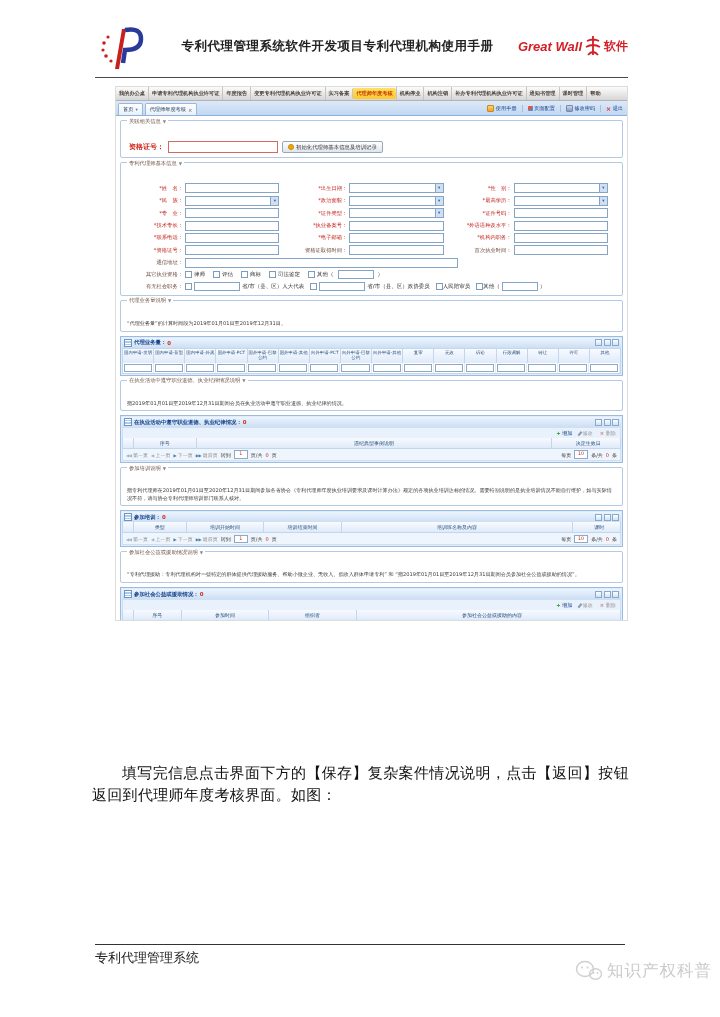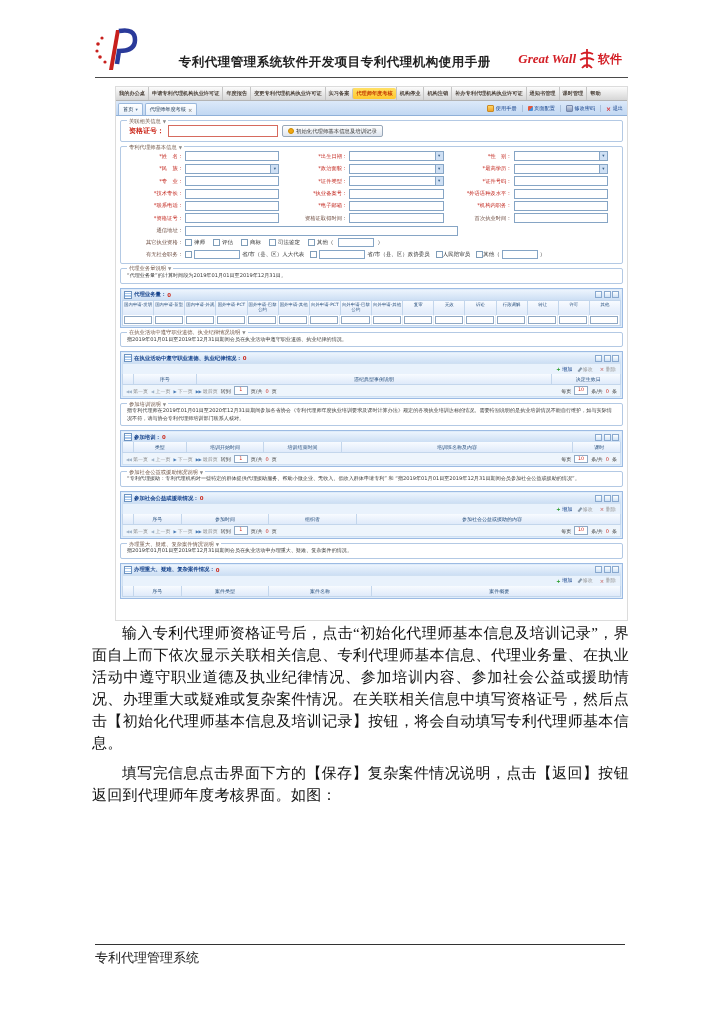--- a/index.html
+++ b/index.html
@@ -1,24 +1,24 @@
 <!DOCTYPE html>
 <html><head>
 <meta charset="utf-8">
 <style>
   html,body{margin:0;padding:0;background:#fff;}
   .sheet{position:relative;width:720px;height:1017px;background:#fff;overflow:hidden;
          font-family:"Liberation Serif","DejaVu Serif",serif;color:#1a1a1a;}
 
   
-  .doc-header{position:absolute;left:89px;top:22px;width:533px;height:54px;display:flex;align-items:flex-end;}
+  .doc-header{position:absolute;left:95px;top:22px;width:533px;height:54px;display:flex;align-items:center;}
   .doc-logo{flex:none;width:62px;height:52px;}
   .doc-title{flex:1;text-align:center;font-size:12.5px;font-weight:bold;letter-spacing:.5px;padding-bottom:5px;color:#222;}
   .brand{flex:none;display:flex;align-items:center;gap:2px;color:#d31e25;padding-bottom:6px;}
-  .brand .gw{font-size:13px;font-weight:bold;font-style:italic;font-family:Liberation Serif, serif;}
+  .brand .gw{font-size:13px;font-weight:bold;font-style:italic;font-family:Liberation Sans, sans-serif;}
   .brand .gw2{font-size:12px;font-weight:bold;}
   .rule-top{position:absolute;left:95px;top:77px;width:533px;border-top:1.6px solid #4a4a4a;}
 
   
   .shot{position:absolute;left:116px;top:87px;width:511px;height:533px;background:#fff;
         box-shadow:0 0 0 1px #dcdcdc;font-family:"DejaVu Sans","Liberation Sans",sans-serif;
         font-size:5.5px;color:#333;overflow:hidden;}
   .navtabs{display:flex;align-items:stretch;height:13px;background:linear-gradient(#fcfcfc,#d6d6d6);
            border-bottom:1px solid #b3b3b3;font-size:5.2px;color:#4c423a;font-weight:bold;}
   .ntab{display:flex;align-items:center;padding:0 3px;white-space:nowrap;cursor:default;}
@@ -32,21 +32,21 @@
   .cl{color:#8a8a8a;font-weight:bold;}
   .topbtns{margin-left:auto;display:flex;align-items:center;gap:5px;height:100%;color:#15428b;padding-right:2px;}
   .tb{display:flex;align-items:center;gap:1.5px;}
   .tb + .tb{border-left:1px solid #aac0da;padding-left:5px;}
   .ic{display:inline-block;width:5px;height:5px;border-radius:1px;}
   .ic-manual{background:linear-gradient(#ffd564,#f0a32a);border:.5px solid #c98a23;}
   .ic-config{background:linear-gradient(135deg,#e4573d 50%,#4a90d9 50%);}
   .ic-pwd{background:linear-gradient(#cfd8e6,#8899bb);border:.5px solid #7788aa;}
   .ic-x{color:#d22;font-weight:bold;font-size:6px;line-height:5px;}
 
-  .fs{position:relative;margin:4px 4px 0;border:1px solid #b3c9e4;border-radius:2px;padding:2px 4px 2px;}
+  .fs{position:relative;margin:4px 4px 0;border:1px solid #b3c9e4;border-radius:2px;padding:18px 4px 2px;}
   .lg{position:absolute;top:-3.5px;left:6px;background:#fff;padding:0 2px;font-size:5.3px;color:#6f5648;
       display:flex;align-items:center;gap:2px;}
   .caret{color:#8a8a8a;font-size:4.3px;}
   .fs-note{font-size:5.1px;color:#3a3a3a;line-height:1.5;padding:1px 2px;}
 
   .linkrow{display:flex;align-items:center;gap:4px;padding:2px 0 2px 4px;}
   .biglab{color:#cc2a1d;font-weight:bold;font-size:7px;}
   .biginp{width:108px;height:10px;border:1px solid #d66a5e;background:#fff;}
   .btn-init,.abtn{display:inline-flex;align-items:center;gap:2px;border:1px solid #98a7b8;
       background:linear-gradient(#ffffff,#dfe5ee);border-radius:2px;padding:1.5px 5px;font-size:5.4px;color:#333;}
@@ -679,24 +679,34 @@
       <div class="pcol" style="width: 9%; flex: 0 0 auto;">序号</div>
           <div class="pcol" style="width: 17%; flex: 0 0 auto;">案件类型</div>
           <div class="pcol" style="width: 20%; flex: 0 0 auto;">案件名称</div>
           <div class="pcol" style="width: 51%; flex: 0 0 auto;">案件概要</div>
         </div>
 
     </div>
 
   </div>
 
-  <p class="para para1">输入专利代理师资格证号后，点击“初始化代理师基本信息及培训记录”，界面自上而下依次显示关联相关信息、专利代理师基本信息、代理业务量、在执业活动中遵守职业道德及执业纪律情况、参加培训内容、参加社会公益或援助情况、办理重大或疑难或复杂案件情况。在关联相关信息中填写资格证号，然后点击【初始化代理师基本信息及培训记录】按钮，将会自动填写专利代理师基本信息。</p>
   <p class="para para2">填写完信息点击界面下方的【保存】复杂案件情况说明，点击【返回】按钮返回到代理师年度考核界面。如图：</p>
 
   <div class="rule-bottom"></div>
   <div class="doc-footer">
     <span>专利代理管理系统</span>
   </div>
 
   <div class="watermark">
+    <div class="wm-row1">
+      <svg width="28" height="22" viewBox="0 0 28 22">
+        <ellipse cx="10" cy="9" rx="8.5" ry="7.5" fill="none" stroke="#cfcfcf" stroke-width="1.4"></ellipse>
+        <circle cx="7" cy="7.5" r="1" fill="#cfcfcf"></circle>
+          <circle cx="12.5" cy="7.5" r="1" fill="#cfcfcf"></circle>
+        <ellipse cx="20.5" cy="14" rx="6" ry="5.3" fill="none" stroke="#cfcfcf" stroke-width="1.4"></ellipse>
+        <circle cx="18.5" cy="13" r=".9" fill="#cfcfcf"></circle>
+          <circle cx="22.5" cy="13" r=".9" fill="#cfcfcf"></circle>
+      </svg>
+      <span>知识产权科普</span>
+    </div>
   </div>
 
 </div>
 
 </body></html>

